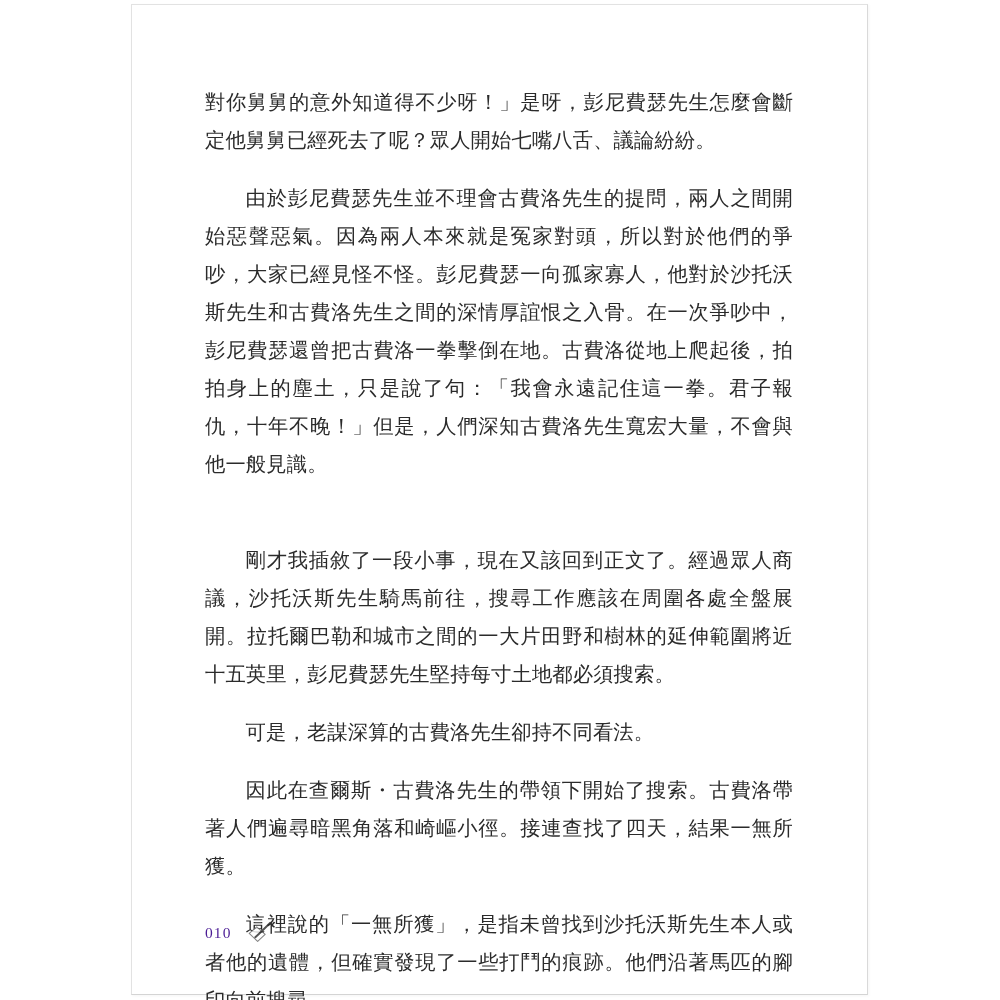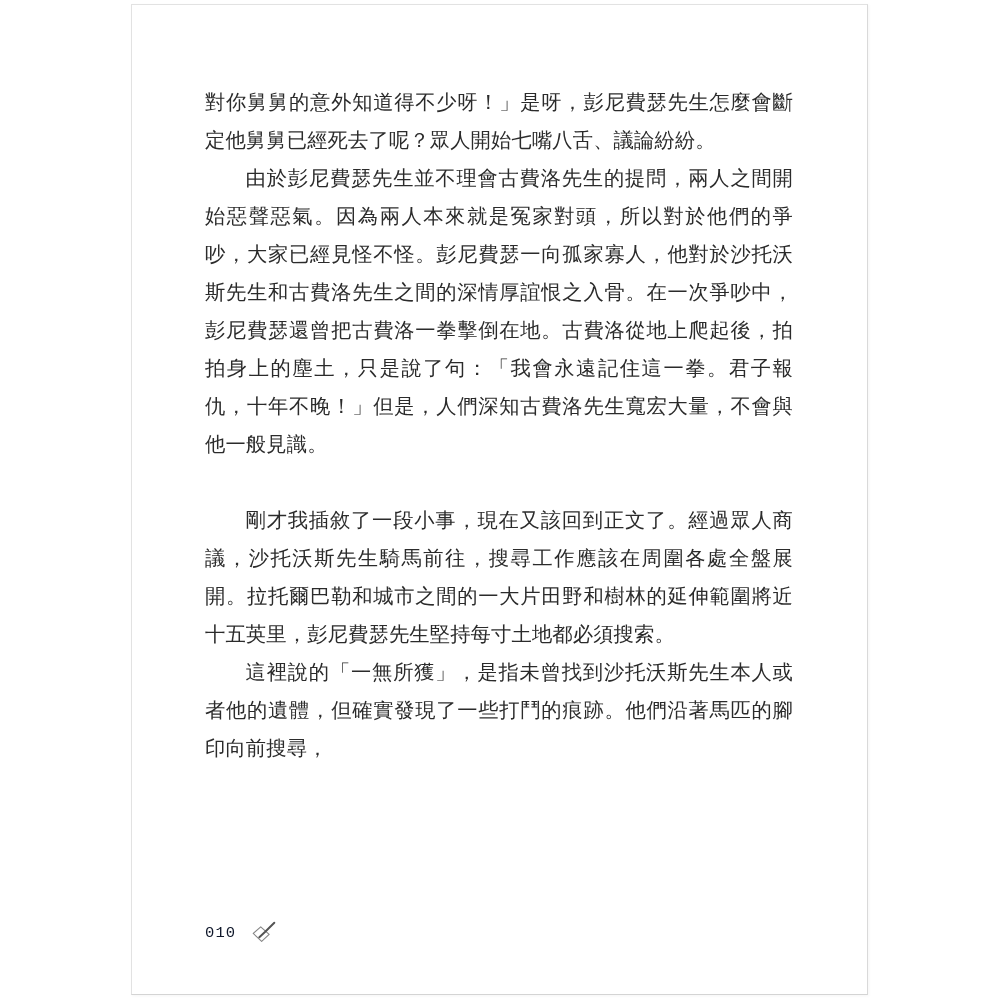--- a/index.html
+++ b/index.html
@@ -52,39 +52,40 @@
     color: #2b2b2b;
     text-align: justify;
     text-justify: inter-character;
     letter-spacing: 0.15px;
     margin: 0;
     word-break: break-all;
     text-indent: 0;
   }
   .para.indent {
     text-indent: 2em;
+    margin-top: 20px;
   }
   .para-gap {
     height: 38px;
   }
 
   
   #page-footer {
     position: absolute;
     left: 73px;
     bottom: 46px;
     display: flex;
     align-items: center;
     gap: 13px;
   }
   #folio {
-    font-family: Liberation Mono, monospace;
+    font-family: Liberation Serif, serif;
     font-size: 15.5px;
     letter-spacing: 1.1px;
-    color: #0f172a;
+    color: #4c1d95;
   }
   #ornament {
     display: block;
     width: 30px;
     height: 30px;
     opacity: 0.82;
   }
 </style>
 </head>
 <body>
@@ -96,22 +97,24 @@
     <div id="text-column">
 
       <p class="para">對你舅舅的意外知道得不少呀！」是呀，彭尼費瑟先生怎麼會斷定他舅舅已經死去了呢？眾人開始七嘴八舌、議論紛紛。</p>
 
       <p class="para indent">由於彭尼費瑟先生並不理會古費洛先生的提問，兩人之間開始惡聲惡氣。因為兩人本來就是冤家對頭，所以對於他們的爭吵，大家已經見怪不怪。彭尼費瑟一向孤家寡人，他對於沙托沃斯先生和古費洛先生之間的深情厚誼恨之入骨。在一次爭吵中，彭尼費瑟還曾把古費洛一拳擊倒在地。古費洛從地上爬起後，拍拍身上的塵土，只是說了句：「我會永遠記住這一拳。君子報仇，十年不晚！」但是，人們深知古費洛先生寬宏大量，不會與他一般見識。</p>
 
       <div class="para-gap"></div>
 
       <p class="para indent">剛才我插敘了一段小事，現在又該回到正文了。經過眾人商議，沙托沃斯先生騎馬前往，搜尋工作應該在周圍各處全盤展開。拉托爾巴勒和城市之間的一大片田野和樹林的延伸範圍將近十五英里，彭尼費瑟先生堅持每寸土地都必須搜索。</p>
 
+      <p class="para indent">可是，老謀深算的古費洛先生卻持不同看法。</p>
 
 
+      <p class="para indent">因此在查爾斯・古費洛先生的帶領下開始了搜索。古費洛帶著人們遍尋暗黑角落和崎嶇小徑。接連查找了四天，結果一無所獲。</p>
 
       <p class="para indent">這裡說的「一無所獲」，是指未曾找到沙托沃斯先生本人或者他的遺體，但確實發現了一些打鬥的痕跡。他們沿著馬匹的腳印向前搜尋，</p>
 
     </div>
 
     <div id="page-footer">
       <span id="folio">010</span>
       <span id="ornament">
         <svg viewBox="0 0 32 32" width="30" height="30" aria-hidden="true">
           <path d="M4.5 16.5 L12.5 9.5 L21.5 17.5 L13.5 25.0 Z" fill="#ffffff" stroke="#6b6b6b" stroke-width="1.15" stroke-linejoin="round"></path>

